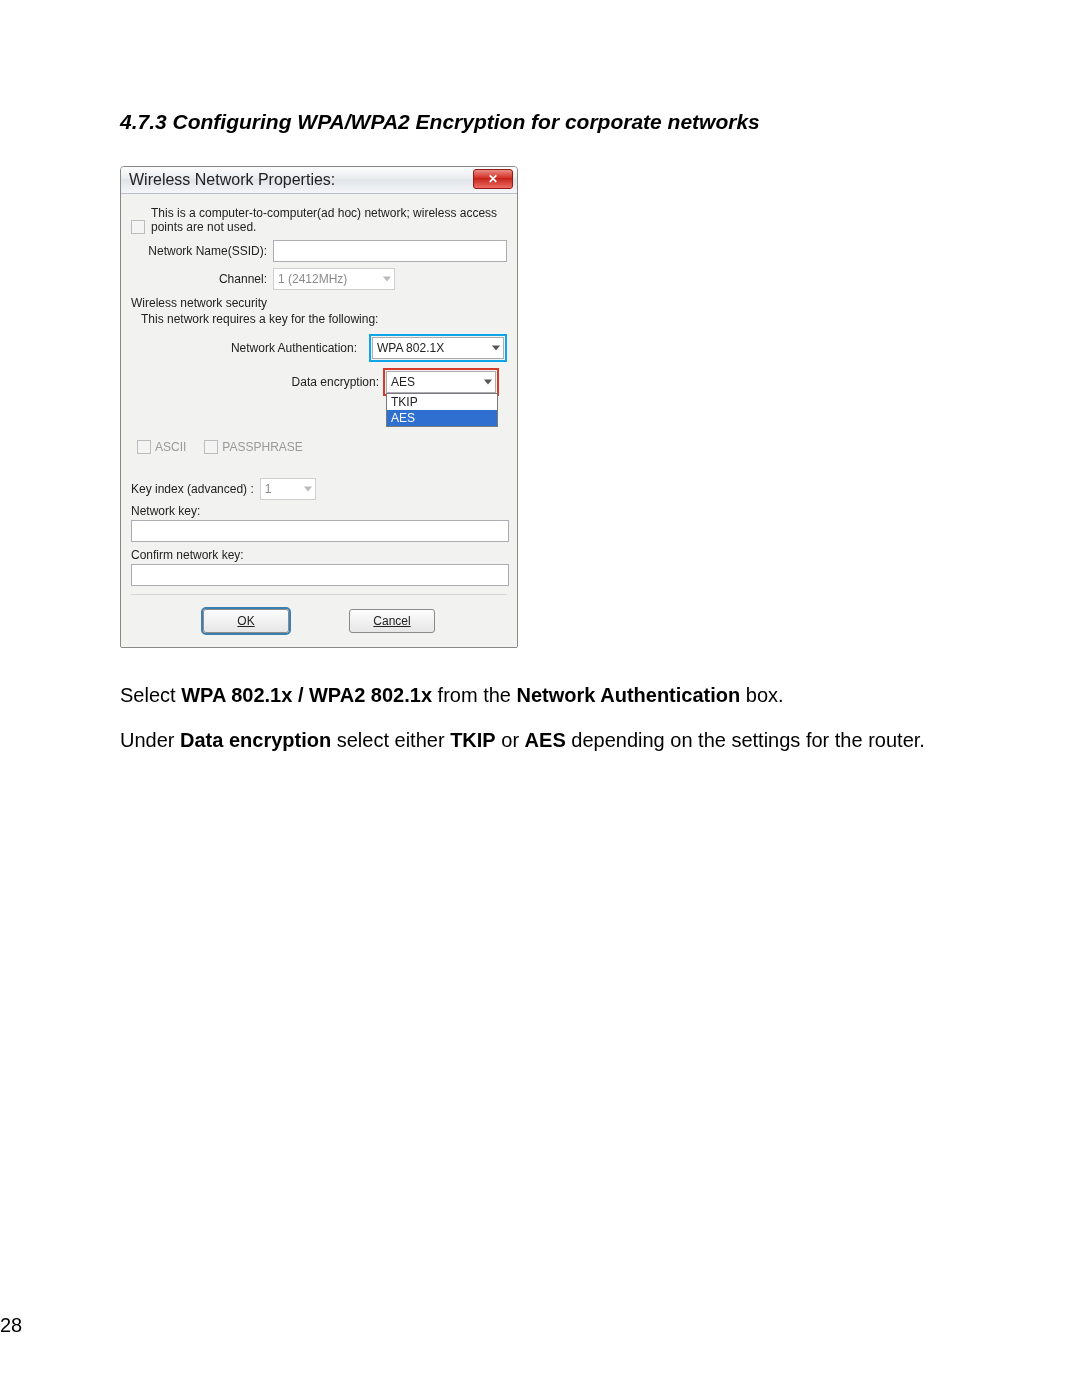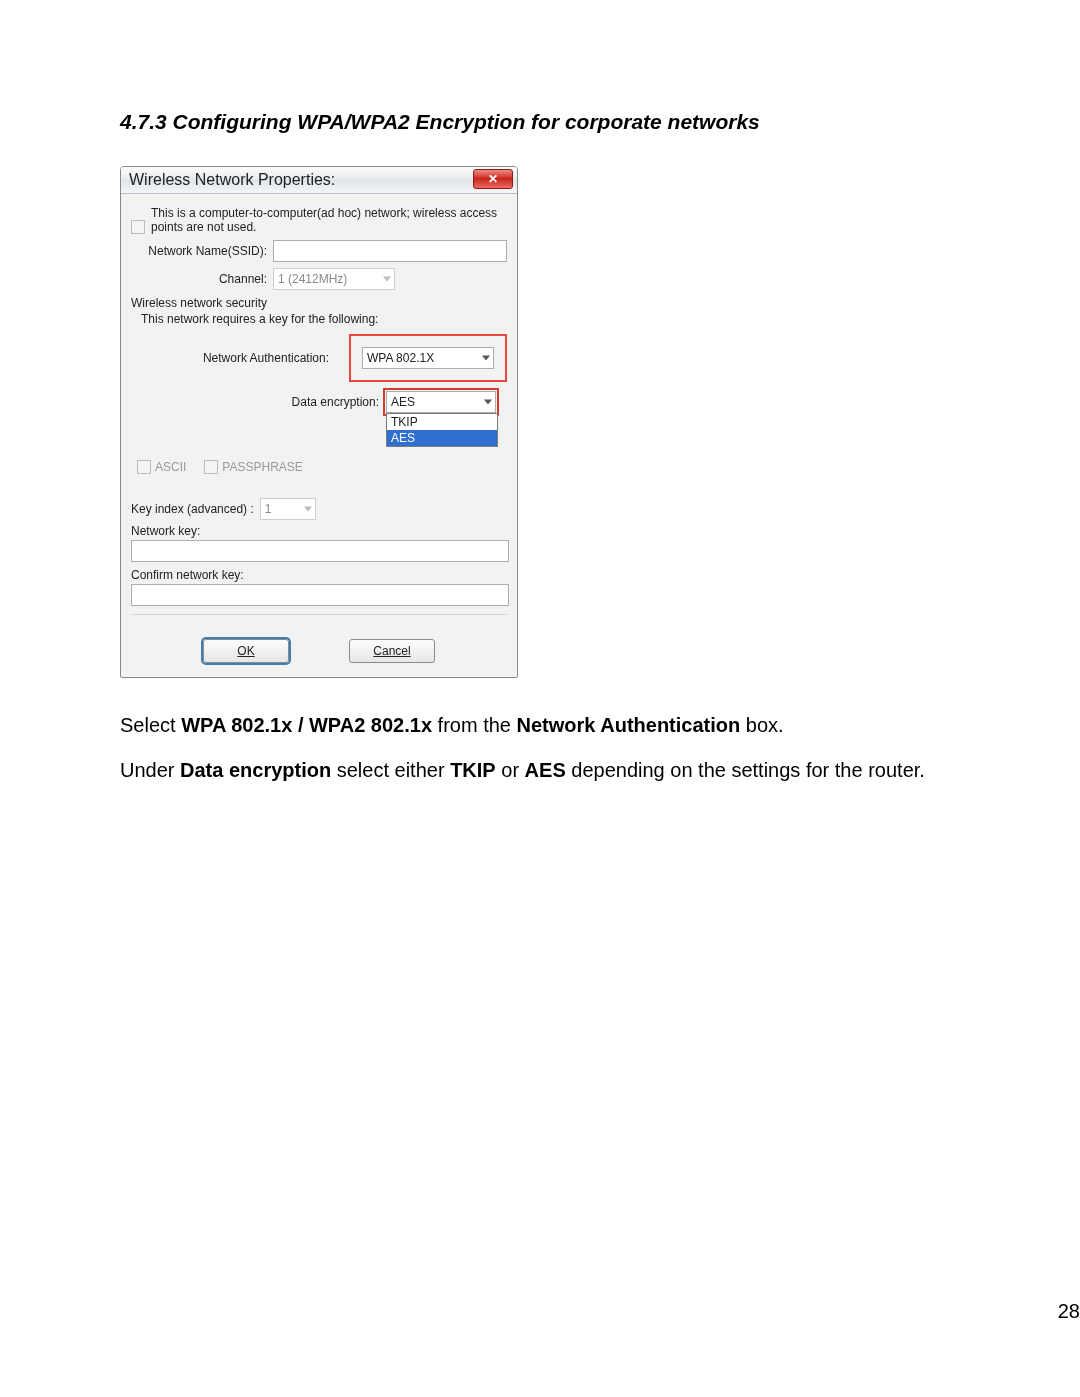--- a/index.html
+++ b/index.html
@@ -19,40 +19,40 @@
   .fieldrow{display:flex;align-items:center;margin:6px 0}
   .fieldlabel{width:136px;text-align:right;padding-right:6px;font-size:12px}
   .tinput{flex:1;height:20px;border:1px solid #abadb3;background:#fff}
   .sel{height:20px;border:1px solid #abadb3;background:#fff;display:flex;align-items:center;padding:0 16px 0 4px;font-size:12px;position:relative;color:#222}
   .sel.disabled{color:#8a8a8a;border-color:#cfcfcf}
   .sel .arrow{position:absolute;right:3px;top:50%;transform:translateY(-50%);width:0;height:0;border-left:4px solid transparent;border-right:4px solid transparent;border-top:5px solid #555}
   .sel.disabled .arrow{border-top-color:#bbb}
   .groupline{margin:6px 0 2px 0;font-size:12px}
   .subtext{margin:2px 0 8px 10px;font-size:12px}
   .authrow{display:flex;align-items:center;justify-content:flex-end;margin:4px 0 6px 0}
-  .authrow .albl{font-size:12px;padding-right:20px}
-  .redbox{border:2px solid #ef4444;padding:11px}
+  .authrow .albl{font-size:12px;padding-right:12px}
+  .redbox{border:2px solid #0ea5e9;padding:1px}
   .encrow{display:flex;align-items:center;justify-content:flex-end;margin:4px 8px}
   .encrow .albl{font-size:12px;padding-right:4px}
   .dropdown-wrap{position:relative}
   .dropdown{position:absolute;left:0;top:22px;width:100%;border:1px solid #7a7a7a;background:#fff;z-index:5}
   .dropdown .opt{padding:1px 4px;font-size:12px}
   .dropdown .opt.sel-opt{background:#2f6fcf;color:#fff}
   .enc-redbox{border:2px solid #d63a2a;padding:1px;position:relative}
   .checks{display:flex;align-items:center;gap:18px;margin:8px 0 20px 6px}
   .checks .chk{margin-right:4px}
-  .btnrow{display:flex;justify-content:center;gap:60px;margin-top:8px;padding:24px 0 2px 0;border-top:1px solid #d6d6d6}
+  .btnrow{display:flex;justify-content:center;gap:60px;margin-top:8px;padding:14px 0 2px 0;border-top:1px solid #d6d6d6}
   .wbtn{min-width:64px;height:22px;border:1px solid #8b8b8b;border-radius:3px;background:linear-gradient(#fdfdfd,#e6e6e6);font-size:12px;display:flex;align-items:center;justify-content:center;padding:0 10px}
   .wbtn.default{outline:2px solid #3c7fb1;outline-offset:0}
   .wbtn .u{text-decoration:underline}
   .keysec .klabel{font-size:12px;margin:4px 0 2px 0}
   .keyinput{width:100%;height:20px;border:1px solid #abadb3;background:#fff;margin-bottom:6px}
   .instr{font-size:20px;line-height:1.35;margin:0 0 18px 0}
   .instr .b{font-weight:bold}
-  .pagenum{position:absolute;bottom:74px;left:0;right:0;text-align:right;font-size:20px}
+  .pagenum{position:absolute;bottom:60px;left:0;right:0;text-align:left;font-size:20px}
 </style>
 </head>
 <body>
 
 <div class="page">
   <div class="heading">4.7.3 Configuring WPA/WPA2 Encryption for corporate networks</div>
 
   <div class="screenshot">
     <div class="win">
       <div class="titlebar">

